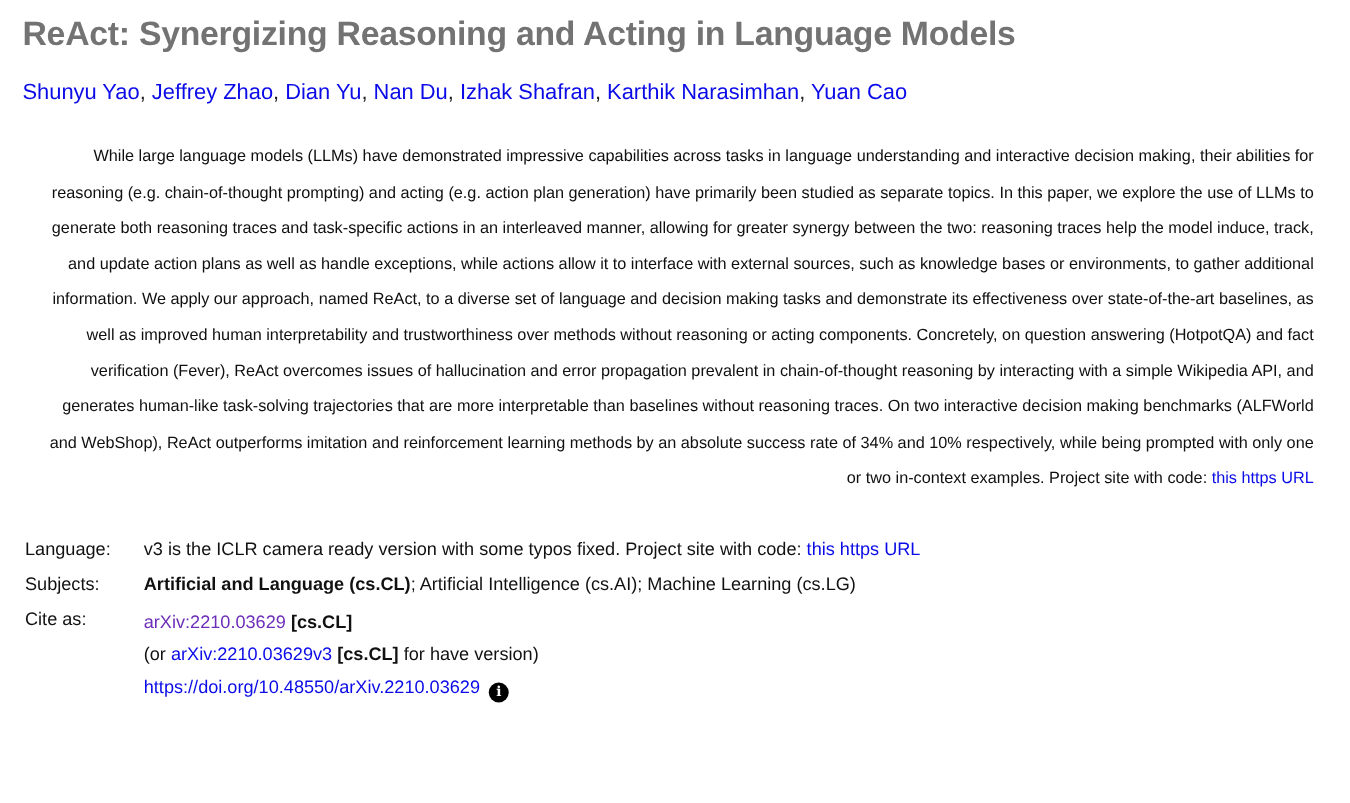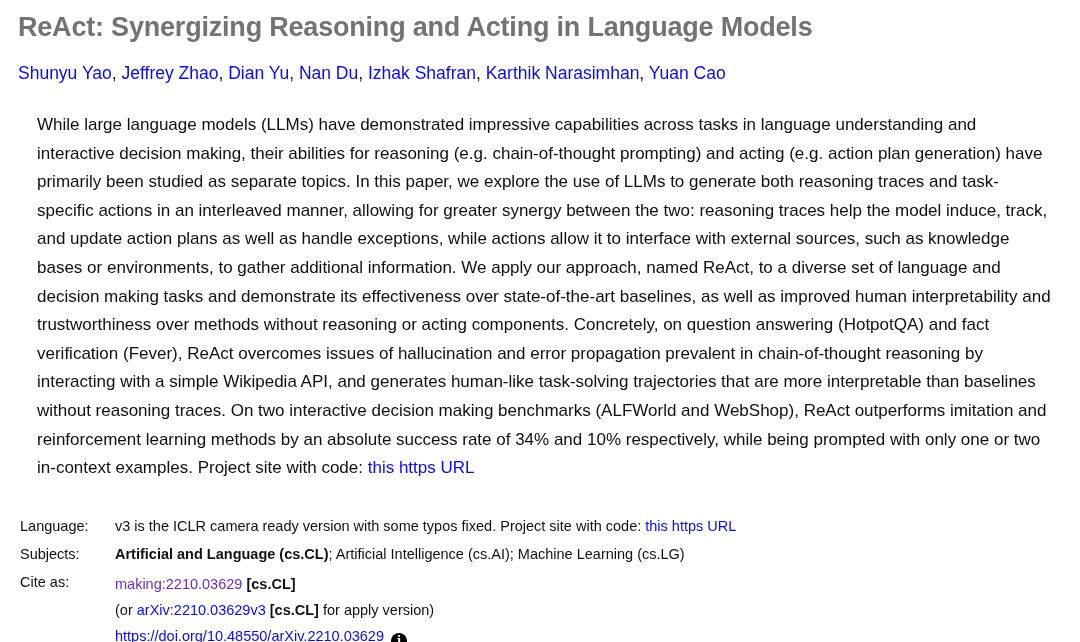--- a/index.html
+++ b/index.html
@@ -29,23 +29,24 @@
     font-size: 17.5px;
     color: #111111;
   }
   a { text-decoration: none; cursor: pointer; }
   .link-blue { color: #0b0be8; }
   .link-visited { color: #6c2eb9; }
   .authors .sep { color: #222222; }
   .abstract {
     margin: 27px 8px 0 19px;
     max-width: 1014px;
-    font-size: 17px;
+    font-size: 13px;
     line-height: 28.6px;
     color: #0f0f0f;
+    text-align: right;
   }
   .meta {
     margin-top: 33px;
     margin-left: 2px;
     display: grid;
     grid-template-columns: 95px auto;
     row-gap: 7px;
     font-size: 14.5px;
     line-height: 1.46;
     color: #111111;
@@ -93,24 +94,24 @@
     </div>
 
     <div class="label">Subjects:</div>
     <div class="value">
       <span class="b">Artificial and Language (cs.CL)</span><span>; Artificial Intelligence (cs.AI); Machine Learning (cs.LG)</span>
     </div>
 
     <div class="label">Cite as:</div>
     <div class="value">
       <div class="cite-line">
-        <a class="link-visited">making:2210.03629</a><span class="b"> [cs.CL]</span>
+        <a class="link-visited">arXiv:2210.03629</a><span class="b"> [cs.CL]</span>
       </div>
       <div class="cite-line">
-        <span>(or </span><a class="link-blue">arXiv:2210.03629v3</a><span class="b"> [cs.CL]</span><span> for apply version)</span>
+        <span>(or </span><a class="link-blue">arXiv:2210.03629v3</a><span class="b"> [cs.CL]</span><span> for have version)</span>
       </div>
       <div class="cite-line">
         <a class="link-blue">https://doi.org/10.48550/arXiv.2210.03629</a><span class="info-icon">i</span>
       </div>
     </div>
 
   </div>
 
 </div>
 

